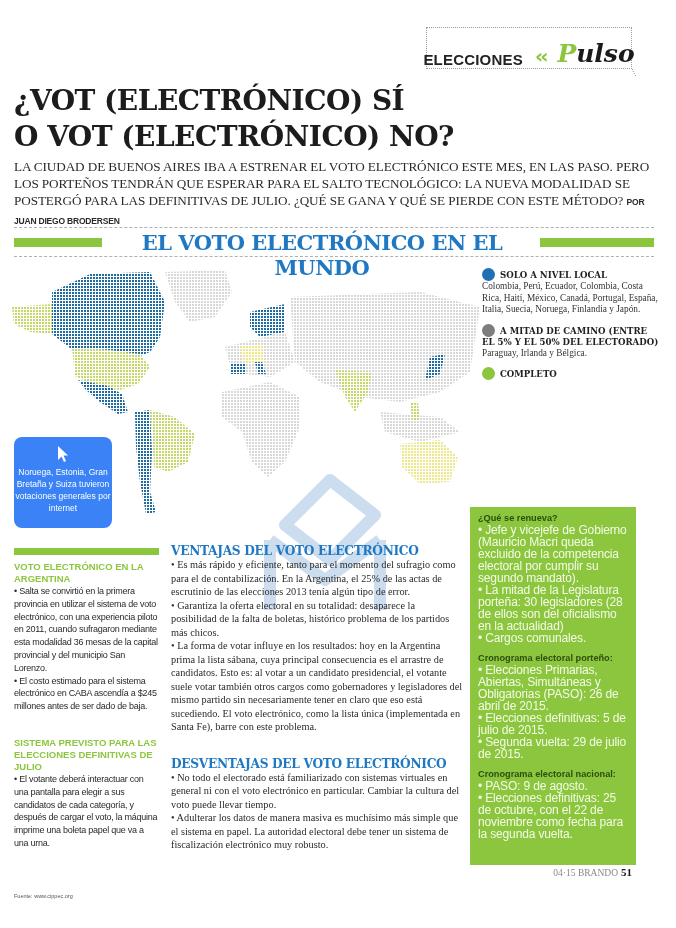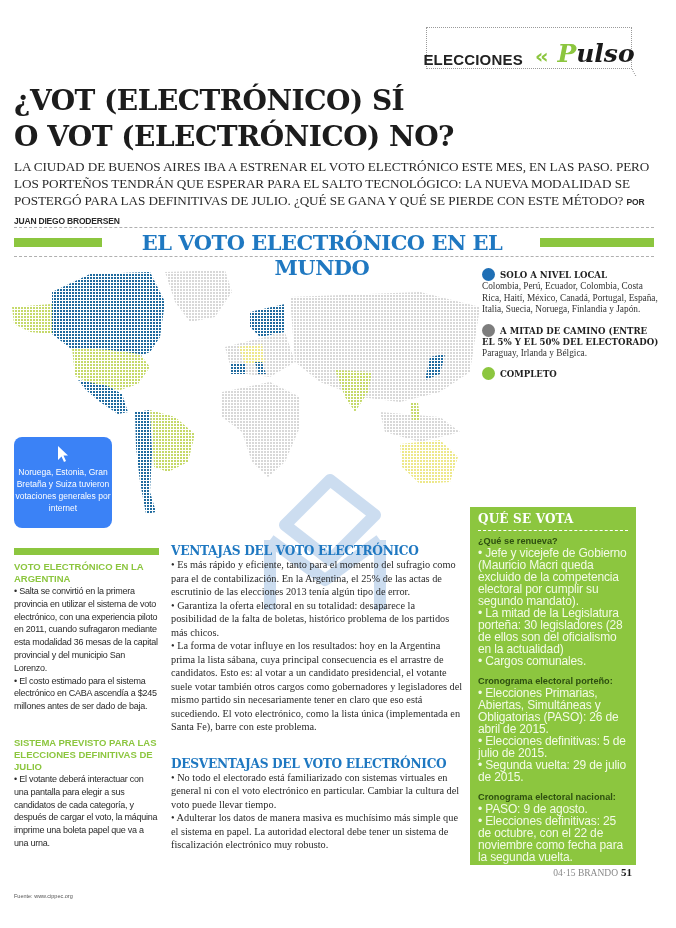--- a/index.html
+++ b/index.html
@@ -197,21 +197,20 @@
   <p>• Garantiza la oferta electoral en su totalidad: desaparece la posibilidad de la falta de boletas, histórico problema de los partidos más chicos.</p>
   <p>• La forma de votar influye en los resultados: hoy en la Argentina prima la lista sábana, cuya principal consecuencia es el arrastre de candidatos. Esto es: al votar a un candidato presidencial, el votante suele votar también otros cargos como gobernadores y legisladores del mismo partido sin necesariamente tener en claro que eso está sucediendo. El voto electrónico, como la lista única (implementada en Santa Fe), barre con este problema.</p>
   <div class="sec2">
     <h2>DESVENTAJAS DEL VOTO ELECTRÓNICO</h2>
     <p>• No todo el electorado está familiarizado con sistemas virtuales en general ni con el voto electrónico en particular. Cambiar la cultura del voto puede llevar tiempo.</p>
     <p>• Adulterar los datos de manera masiva es muchísimo más simple que el sistema en papel. La autoridad electoral debe tener un sistema de fiscalización electrónico muy robusto.</p>
   </div>
 </div>
 
 <div class="rb">
-  <h2>QUÉ SE VOTA</h2>
   <h4>¿Qué se renueva?</h4>
   <p>• Jefe y vicejefe de Gobierno (Mauricio Macri queda excluido de la competencia electoral por cumplir su segundo mandato).</p>
   <p>• La mitad de la Legislatura porteña: 30 legisladores (28 de ellos son del oficialismo en la actualidad)</p>
   <p>• Cargos comunales.</p>
   <div class="gap"></div>
   <h4>Cronograma electoral porteño:</h4>
   <p>• Elecciones Primarias, Abiertas, Simultáneas y Obligatorias (PASO): 26 de abril de 2015.</p>
   <p>• Elecciones definitivas: 5 de julio de 2015.</p>
   <p>• Segunda vuelta: 29 de julio de 2015.</p>
   <div class="gap"></div>

